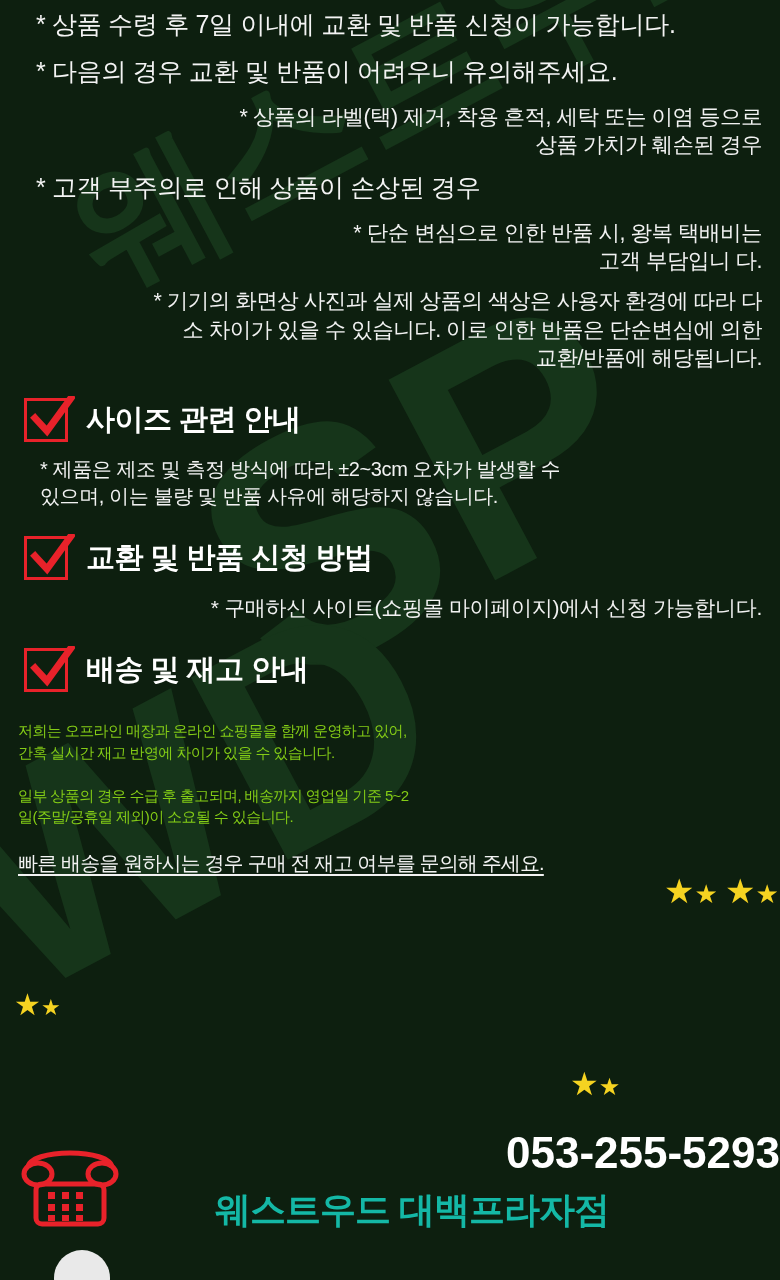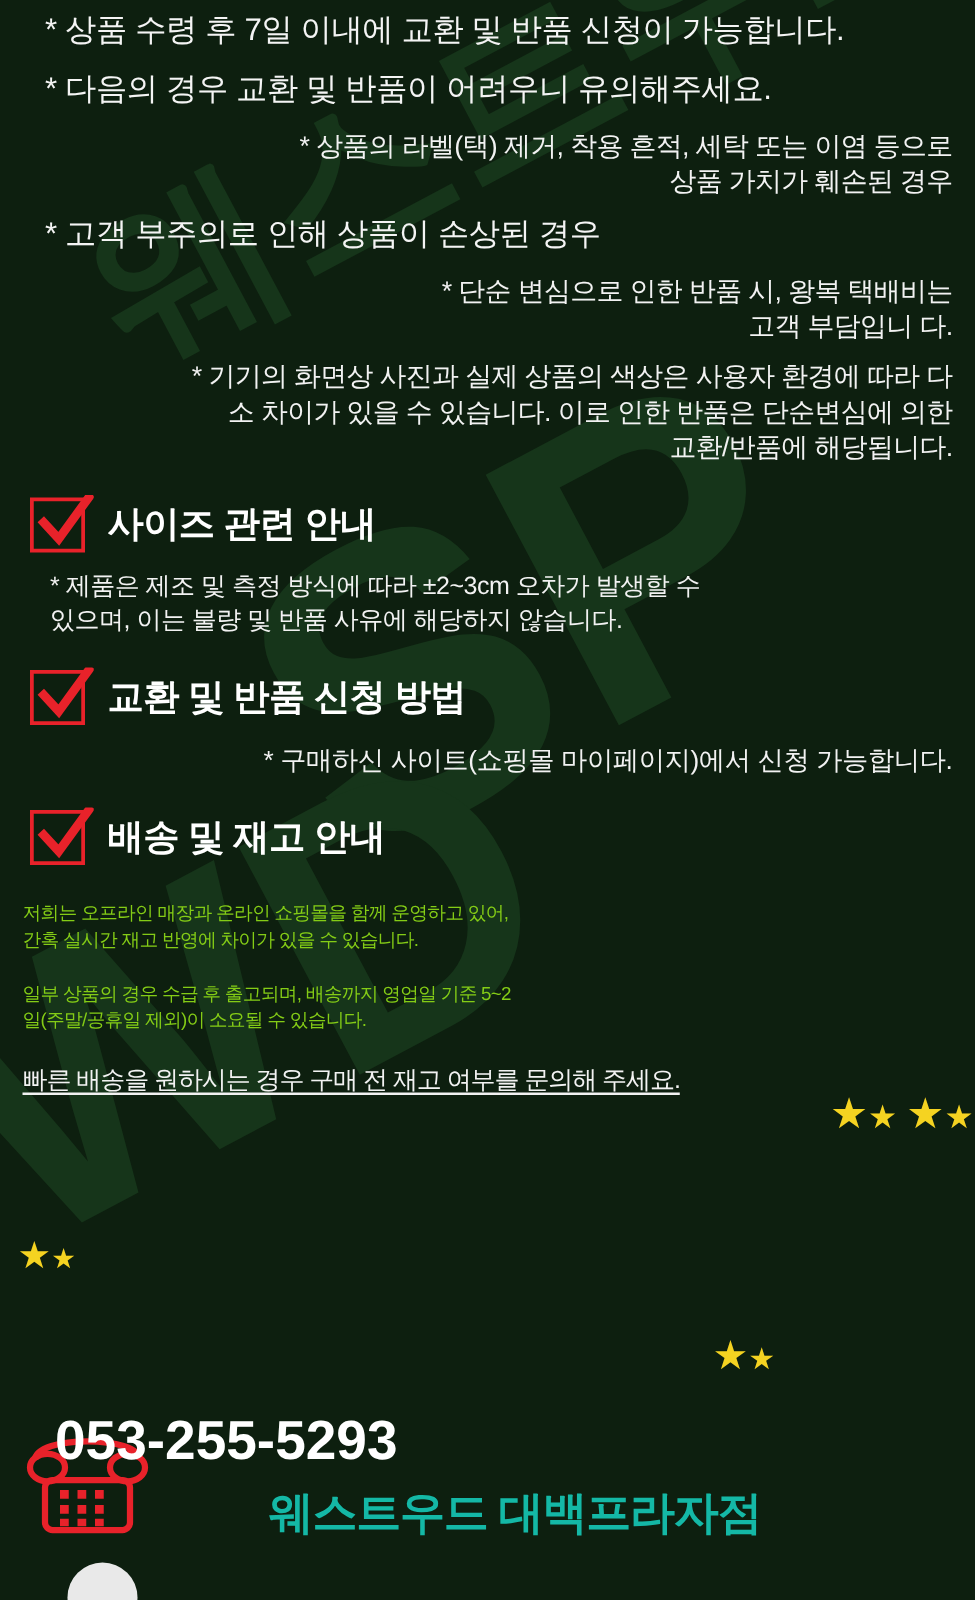--- a/index.html
+++ b/index.html
@@ -165,21 +165,21 @@
   .phone-icon {
     position: absolute;
     left: 18px;
     top: 16px;
   }
   .footer-phone {
     position: absolute;
     left: 0;
     right: 0;
     top: 10px;
-    text-align: left;
+    text-align: right;
     font-size: 44px;
     font-weight: bold;
     letter-spacing: 0px;
     color: #ffffff;
     padding-left: 44px;
     box-sizing: border-box;
   }
   .footer-name {
     position: absolute;
     left: 0;

